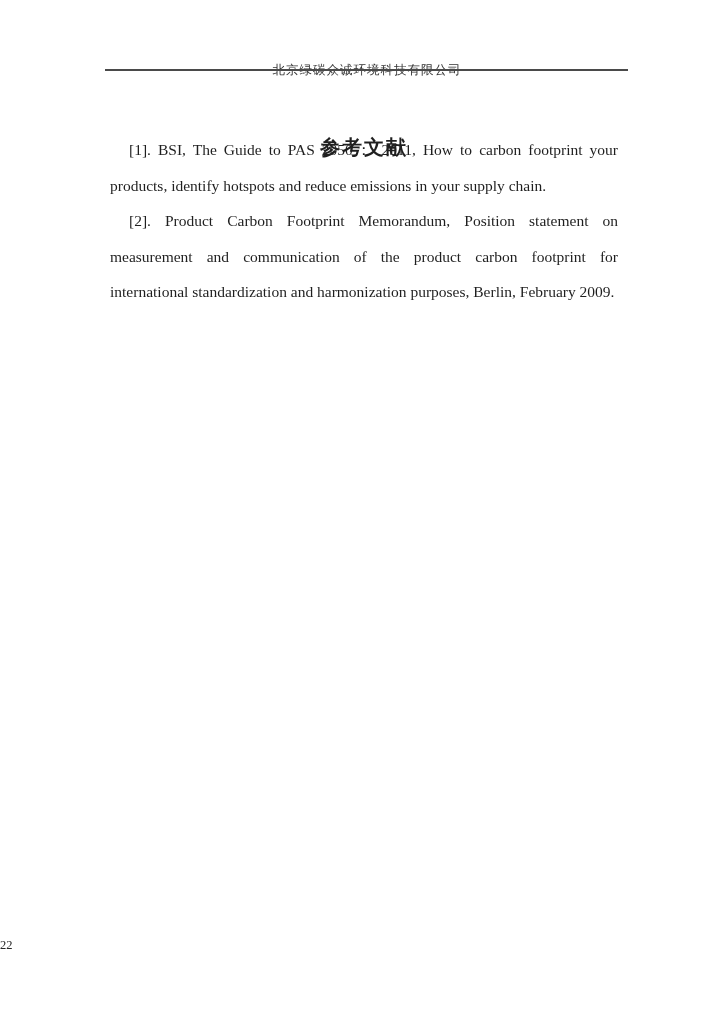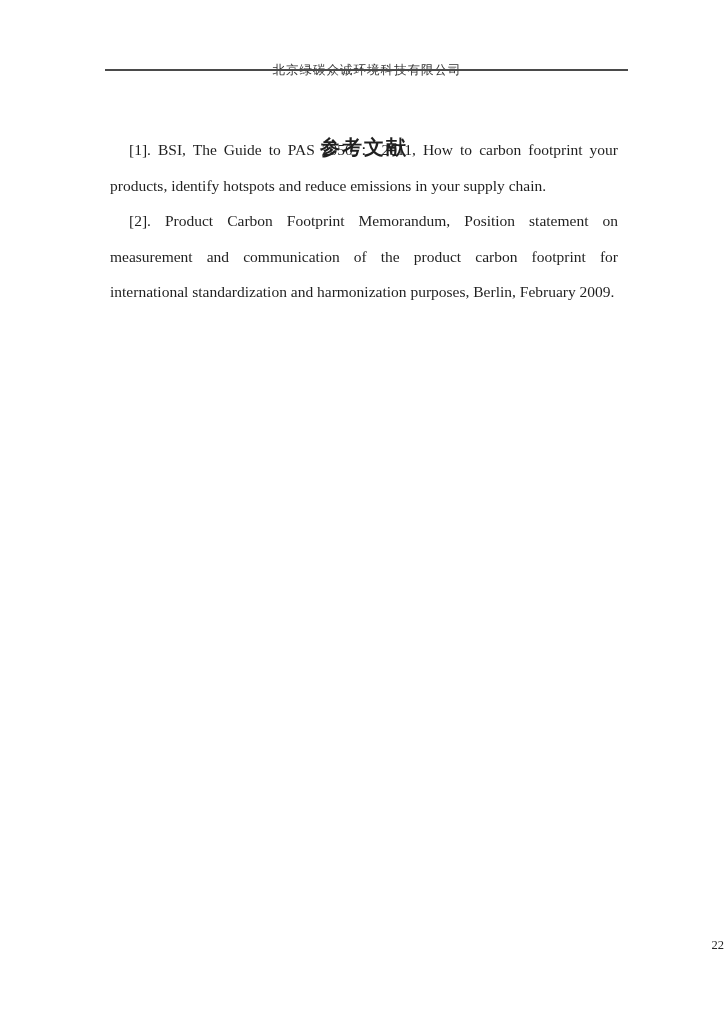--- a/index.html
+++ b/index.html
@@ -69,21 +69,21 @@
   }
   .references p {
     margin: 0;
     text-indent: 19px;
   }
   .page-number {
     position: absolute;
     top: 938px;
     left: 0;
     width: 724px;
-    text-align: right;
+    text-align: left;
     font-size: 12.5px;
     color: #262626;
   }
 </style>
 </head>
 <body>
 
 <div class="sheet">
 
   <div class="header">

